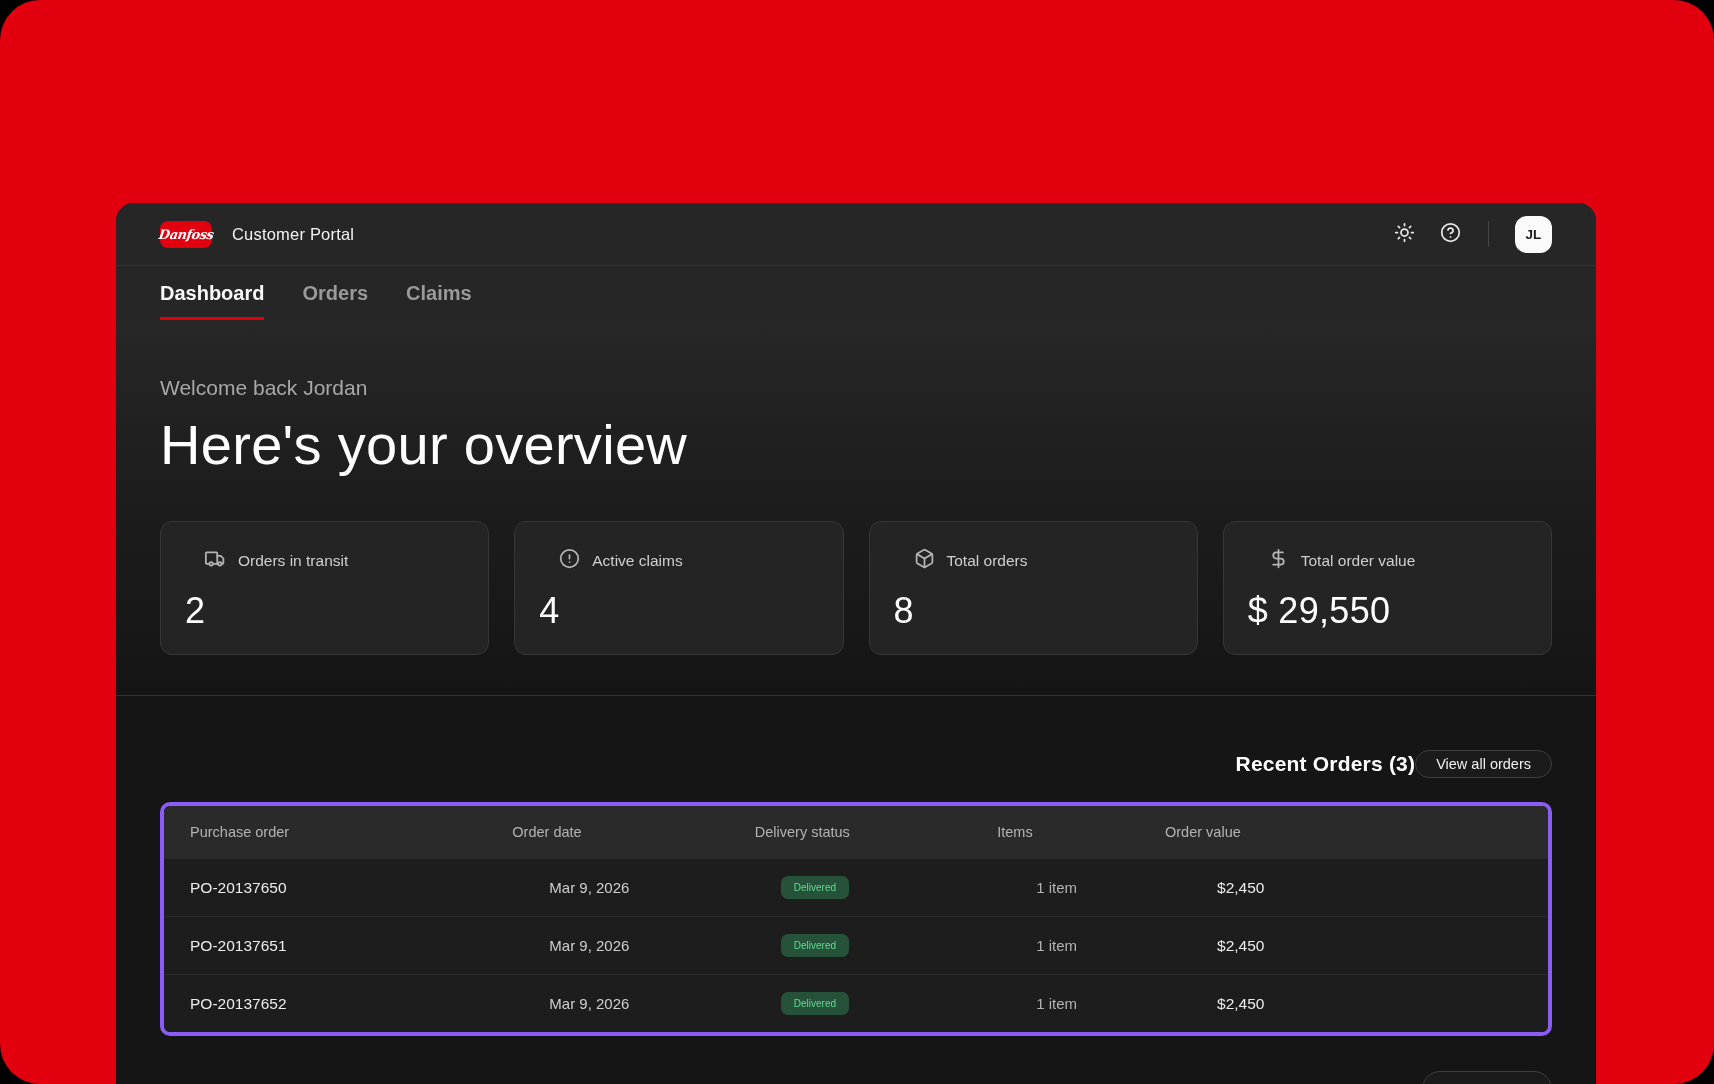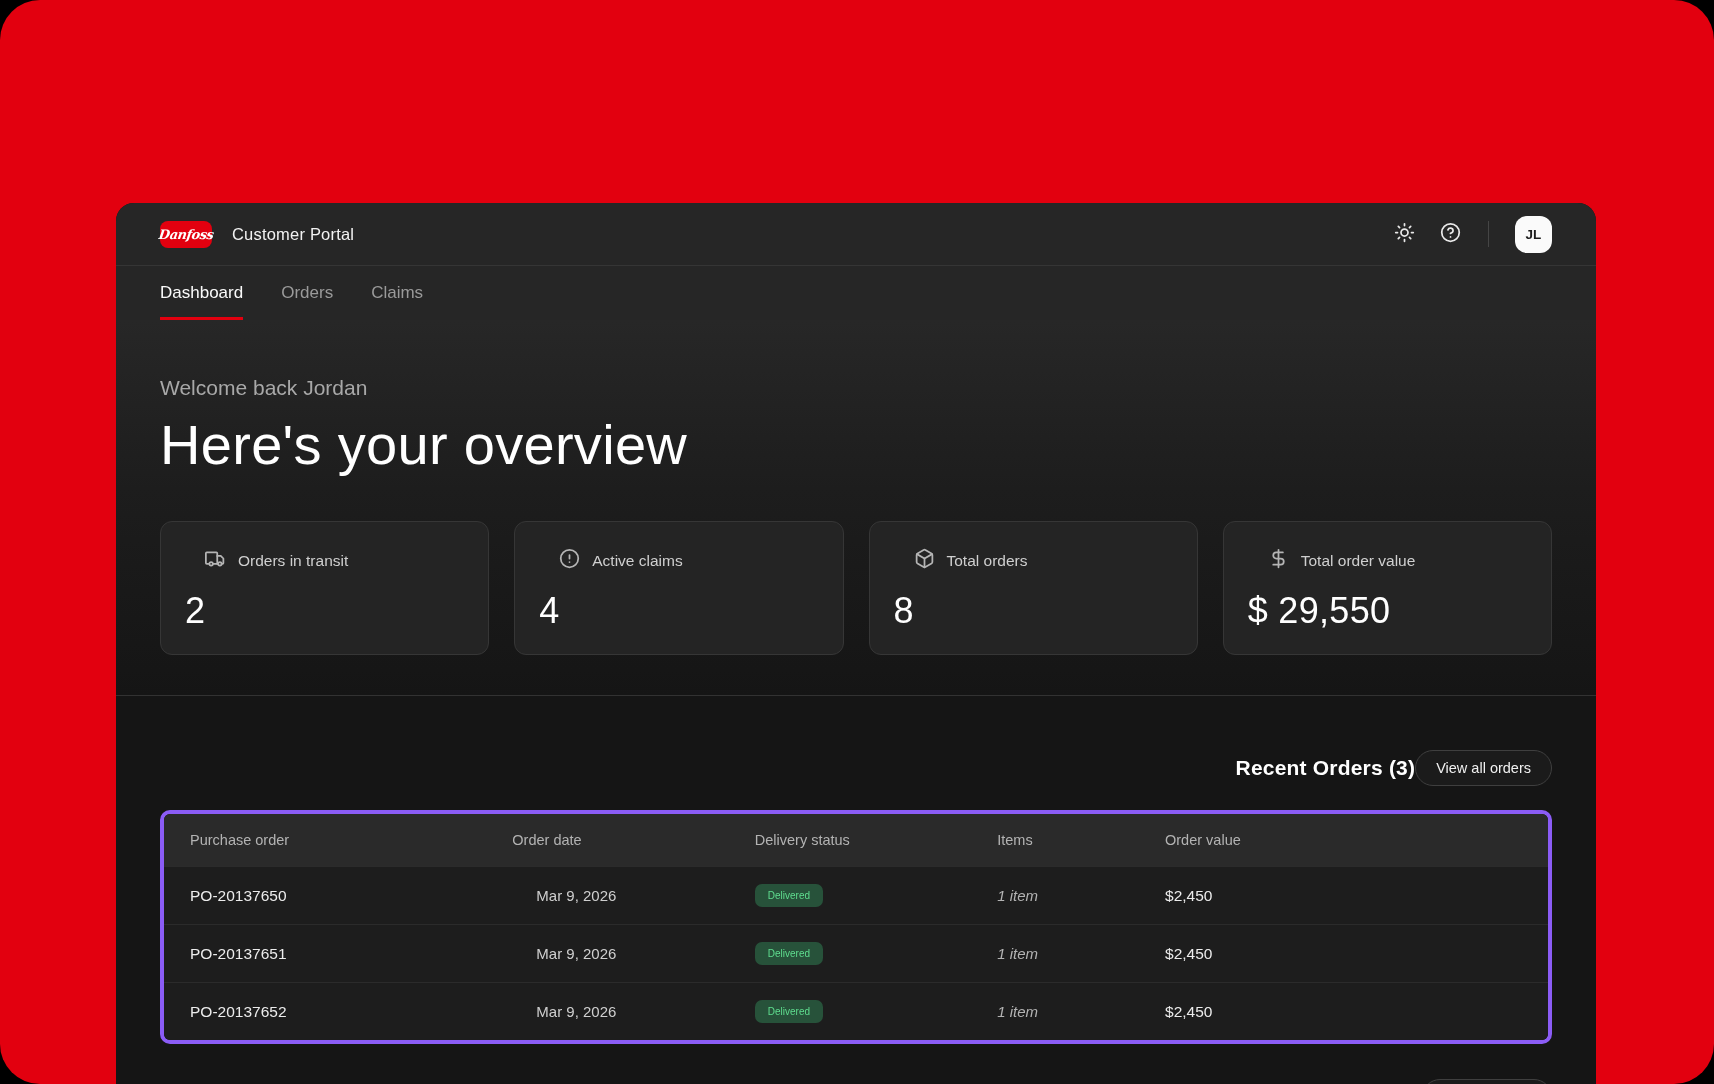--- a/index.html
+++ b/index.html
@@ -23,53 +23,53 @@
               color:#e8e8e8; cursor:pointer; background:none; border:none; }
   .icon-btn svg { width:21px; height:21px; }
   .v-divider { width:1px; height:26px; background:#454545; margin:0 4px; }
   .avatar { width:37px; height:37px; background:#fafafa; border-radius:12px; display:flex;
             align-items:center; justify-content:center; color:#1c1c1c; font-size:13.5px;
             font-weight:bold; cursor:pointer; border:none; }
 
   
   .nav-bar { height:55px; background:#262626; border-top:1px solid #353535;
              display:flex; align-items:stretch; gap:38px; padding:0 44px; }
-  .nav-tab { display:flex; align-items:center; font-size:17px; color:#9a9a9a;
+  .nav-tab { display:flex; align-items:center; font-size:20px; color:#9a9a9a;
              border-bottom:3px solid transparent; padding-top:3px; cursor:pointer;
-             background:none; border-top:none; border-left:none; border-right:none; }
+             background:none; border-top:none; border-left:none; border-right:none;font-weight:bold; }
   .nav-tab.active { color:#fafafa; border-bottom-color:#e2000f; }
 
   
   .hero { height:376px; padding:0 44px; background:linear-gradient(180deg,#272727 0%,#1d1d1d 45%,#151515 100%);
           border-bottom:1px solid #323232; }
   .greeting { padding-top:56px; color:#a8a8a8; font-size:21px; }
   .hero-heading { margin-top:12px; color:#ffffff; font-size:56px; font-weight:400; letter-spacing:0.3px; }
   .stats-row { display:flex; gap:25px; margin-top:44px; }
   .stat-card { flex:1; height:134px; background:#242424; border:1px solid #363636; border-radius:12px;
                padding:26px 24px 22px; display:flex; flex-direction:column; justify-content:space-between; }
   .stat-head { display:flex; align-items:center; gap:12px; color:#cfcfcf; font-size:15.5px;padding-left:20px; }
   .stat-head svg { width:21px; height:21px; color:#b5b5b5; flex:0 0 auto; }
   .stat-value { color:#fff; font-size:36px; font-weight:400; letter-spacing:0.3px; }
 
   
   .lower { background:#151515; padding:0 44px; }
   .section-head { display:flex; align-items:center; justify-content:flex-end; padding-top:54px; }
   .section-title { color:#fff; font-size:21px; font-weight:bold; letter-spacing:0.2px; }
-  .ghost-btn { height:36px; padding:0 20px; background:#1b1b1b; color:#f0f0f0; font-size:14.5px;
+  .ghost-btn { height:28px; padding:0 20px; background:#1b1b1b; color:#f0f0f0; font-size:14.5px;
                border:1px solid #3f3f3f; border-radius:18px; cursor:pointer;
                font-family:"Liberation Sans","DejaVu Sans",sans-serif; }
 
   
   .orders-table { margin-top:24px; border:4px solid #8b5cf6; border-radius:10px; overflow:hidden; }
   .t-row { display:grid; grid-template-columns:24.2% 18.2% 18.2% 12.6% 1fr; align-items:center; padding:0 26px; }
   .t-header { background:#2a2a2a; height:52px; color:#b3b3b3; font-size:14.5px; }
-  .t-body-row { background:#1d1d1d; height:58px; border-top:1px solid #2b2b2b; }
+  .t-body-row { background:#1d1d1d; height:58px; border-top:1px solid #2b2b2b;gap:13px; }
   .cell-po    { color:#ececec; font-size:15.5px; }
   .cell-date  { color:#cfcfcf; font-size:15px;margin-left:24px; }
-  .cell-items { color:#b3b3b3; font-size:15px;font-style:italic; }
+  .cell-items { color:#b3b3b3; font-size:15px; }
   .cell-value { color:#ececec; font-size:15.5px; }
   .badge-delivered { display:inline-block; padding:6px 13px; border-radius:7px; background:#27523a;
                      color:#5fdd8f; font-size:10px; }
 
   .partial-row { display:flex; justify-content:flex-end; margin-top:35px; }
   .partial-btn { height:36px; width:130px; background:#1b1b1b; border:1px solid #3f3f3f;
                  border-radius:18px; cursor:pointer; }
 </style>
 </head>
 <body>

